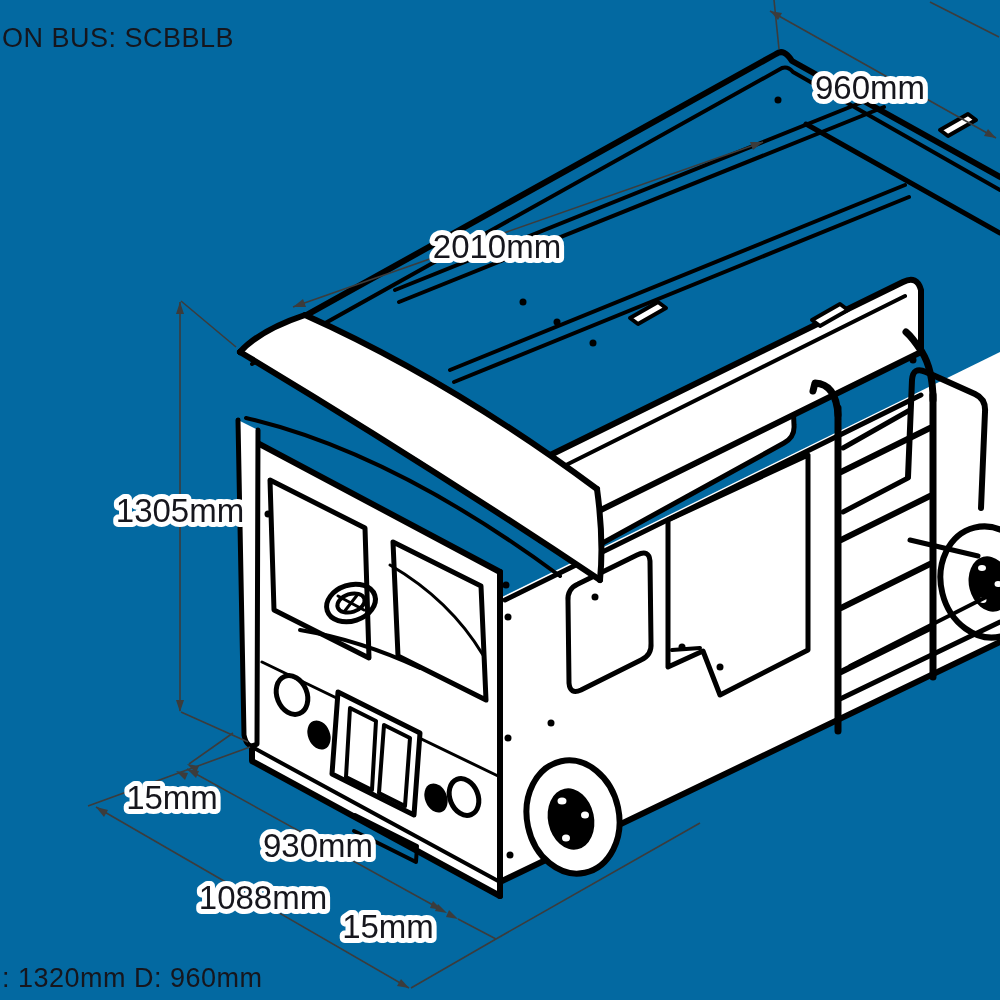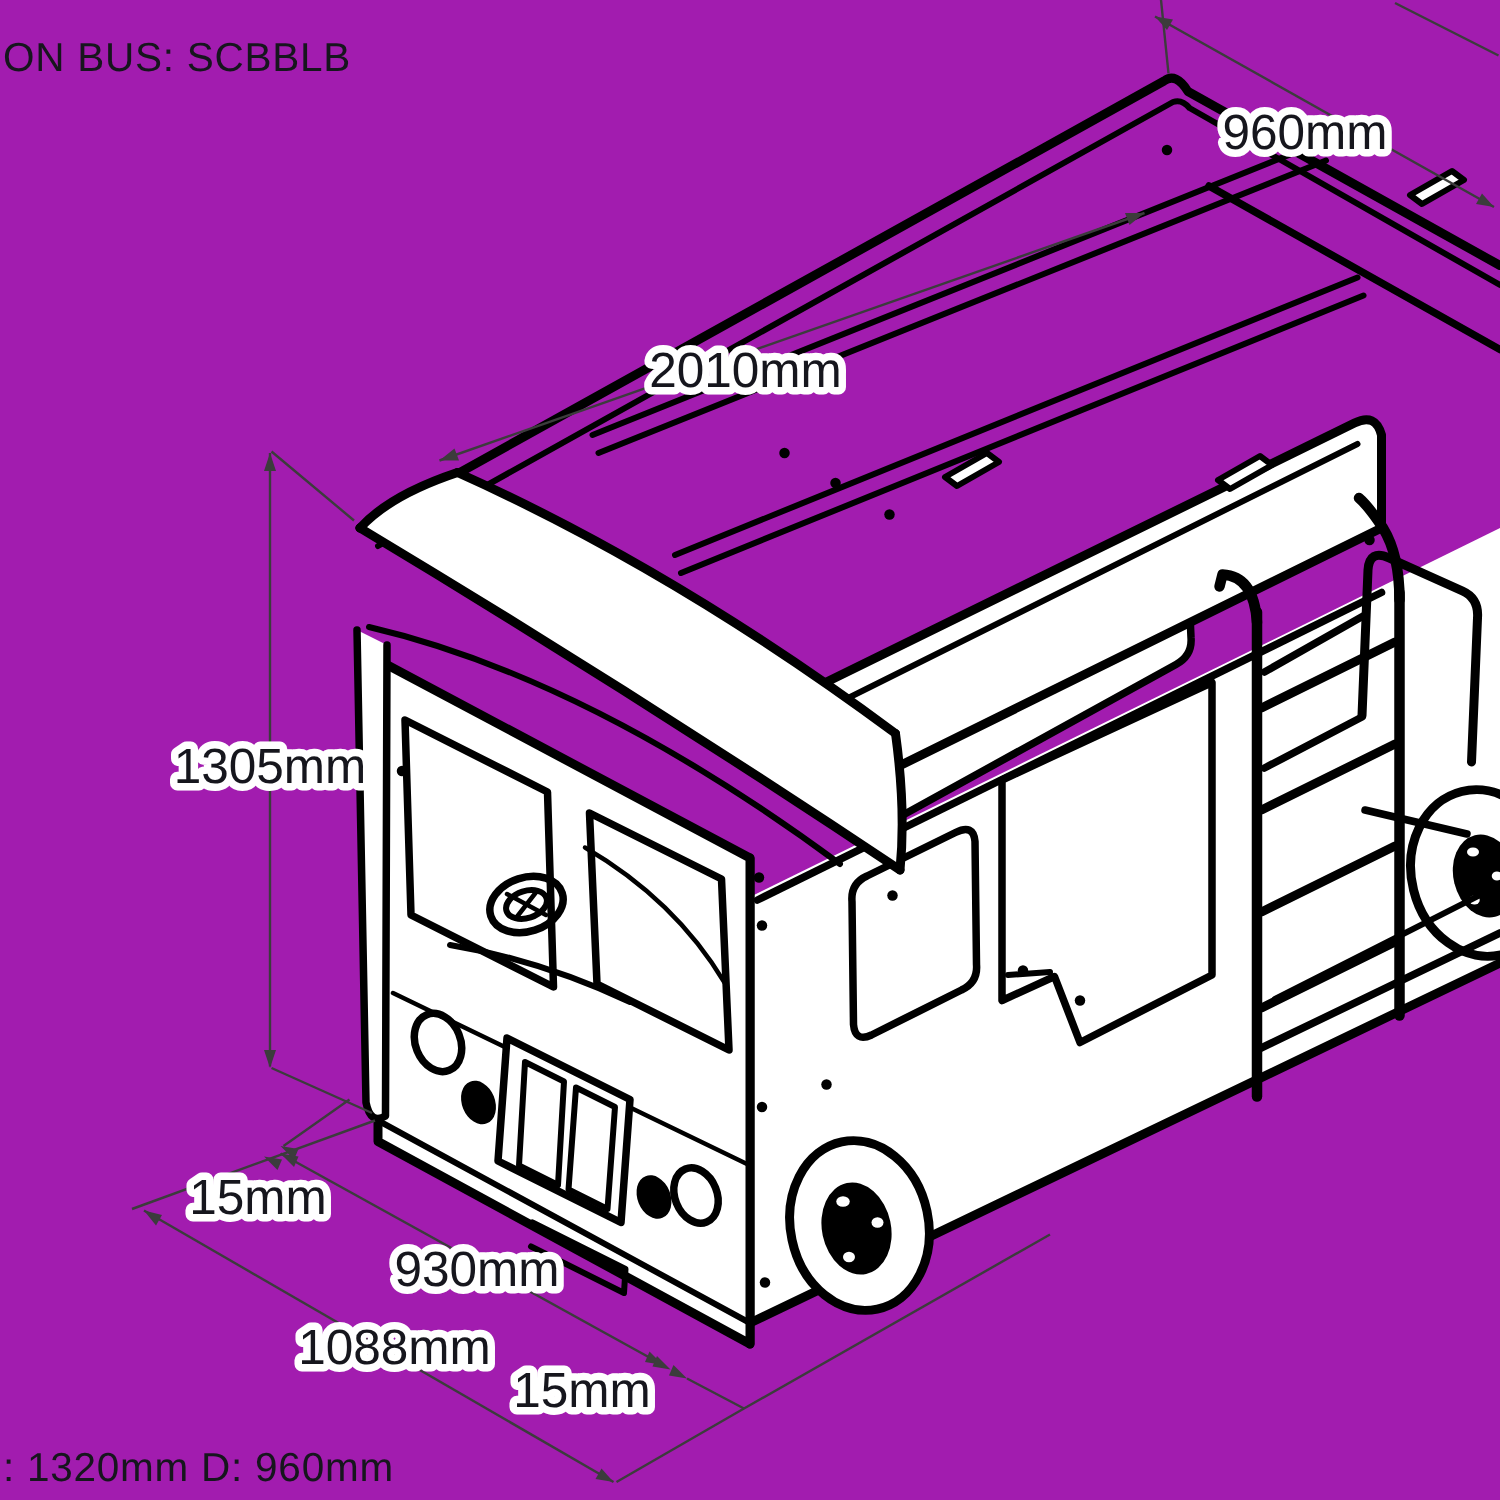--- a/index.html
+++ b/index.html
@@ -1,16 +1,16 @@
 <!DOCTYPE html>
 <html><head>
 <meta charset="utf-8">
 <style>
   html,body{margin:0;padding:0;background:#ffffff;}
-  .stage{width:1000px;height:1000px;position:relative;background:#a21caf;overflow:hidden;
+  .stage{width:1000px;height:1000px;position:relative;background:#0369a1;overflow:hidden;
          font-family:"Liberation Sans", sans-serif;}
   svg{display:block;}
   text{font-family:"Liberation Sans", sans-serif;fill:#16161d;}
   .dim{font-size:33px;text-anchor:middle;paint-order:stroke;stroke:#ffffff;stroke-width:10px;stroke-linejoin:round;}
   .cap{font-size:27px;text-anchor:start;letter-spacing:.5px;}
 </style>
 </head>
 <body>
 
 <div class="stage">

